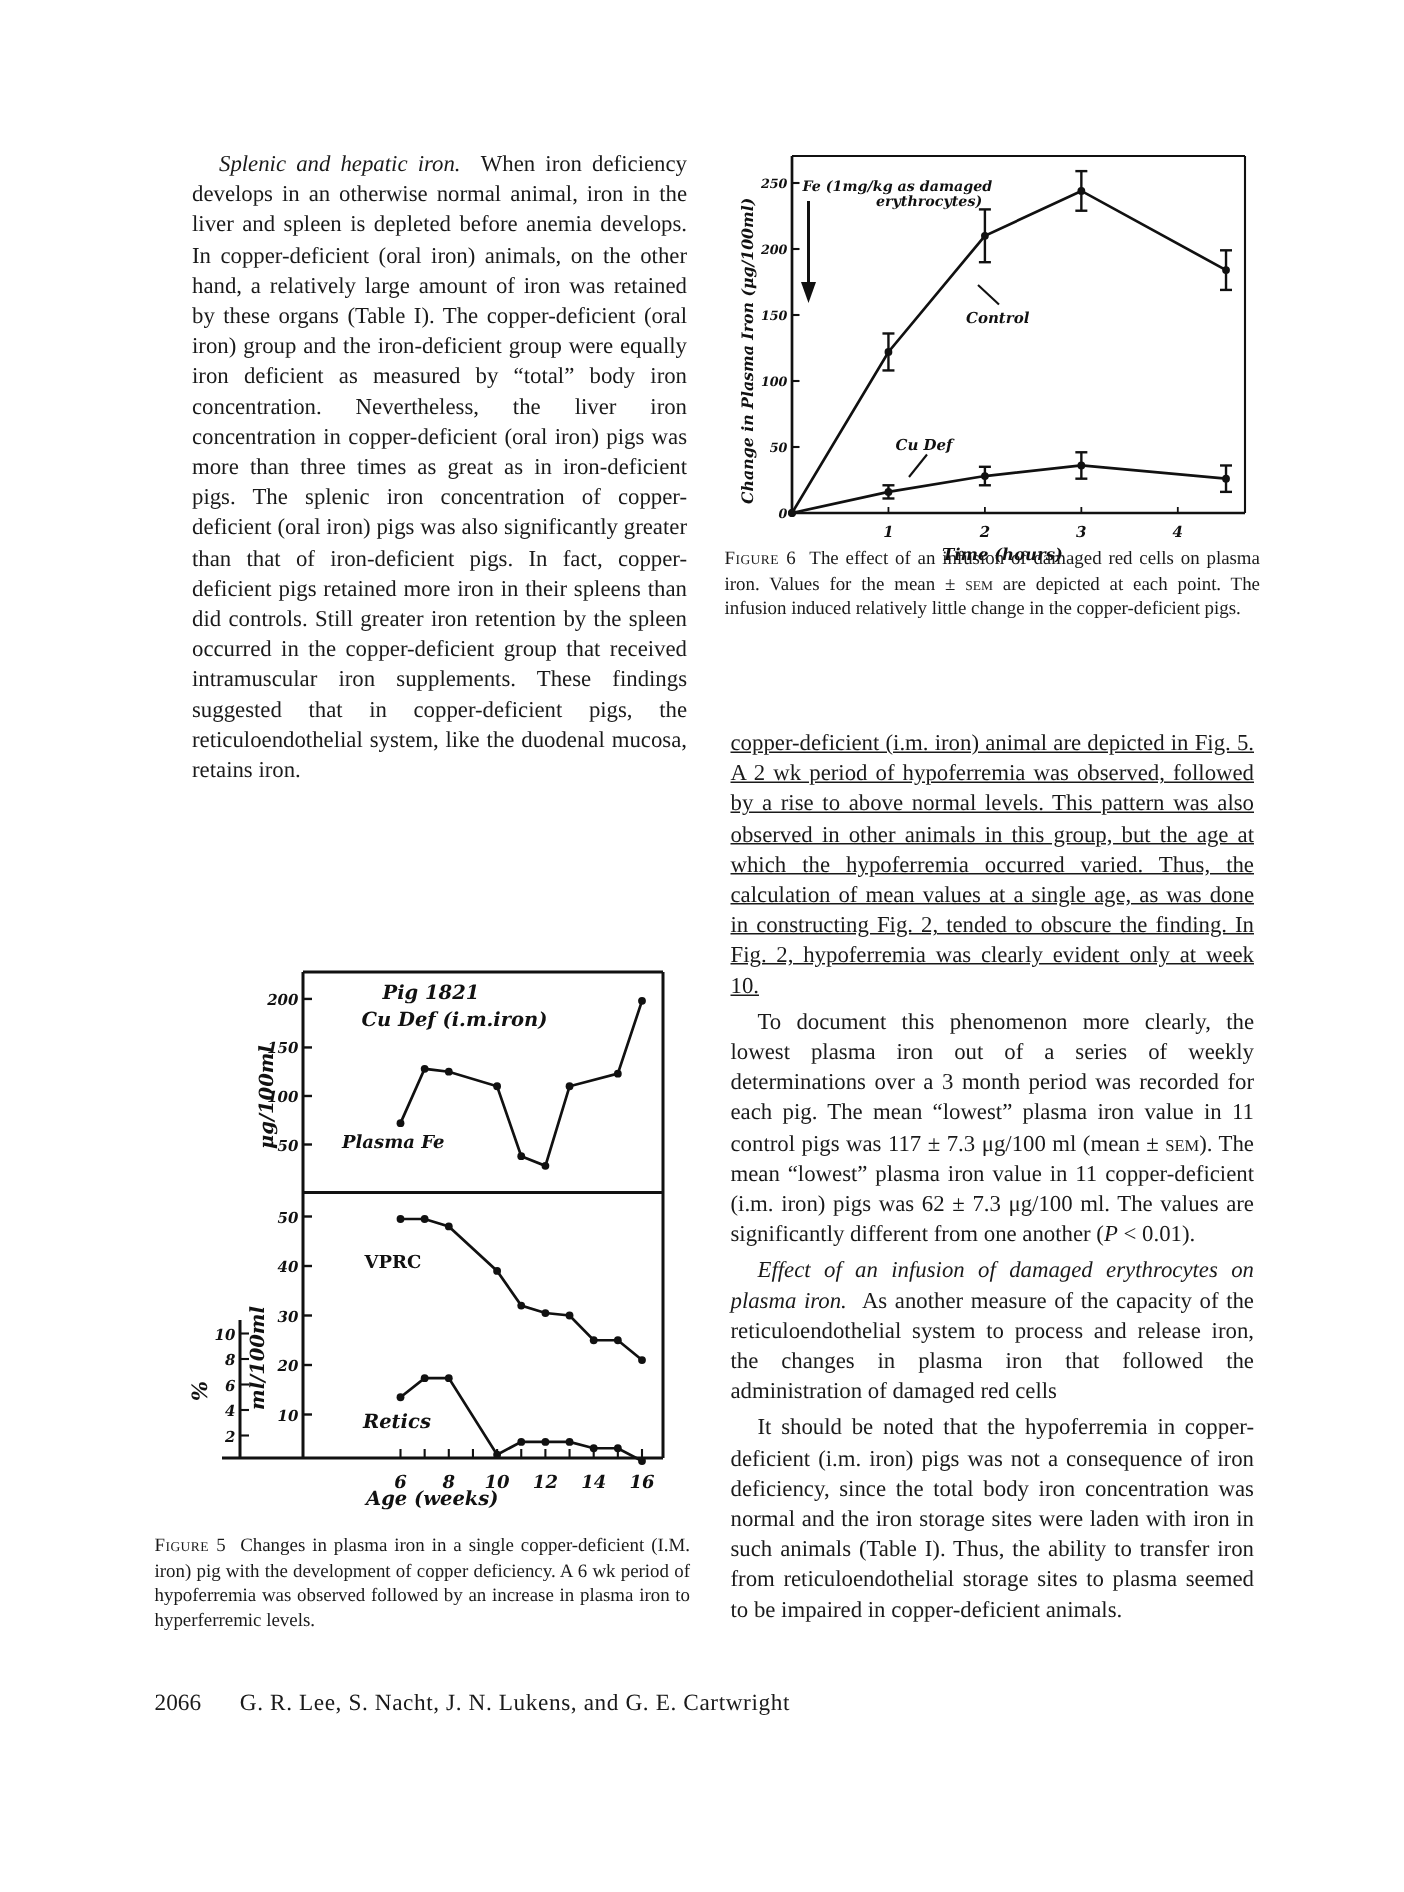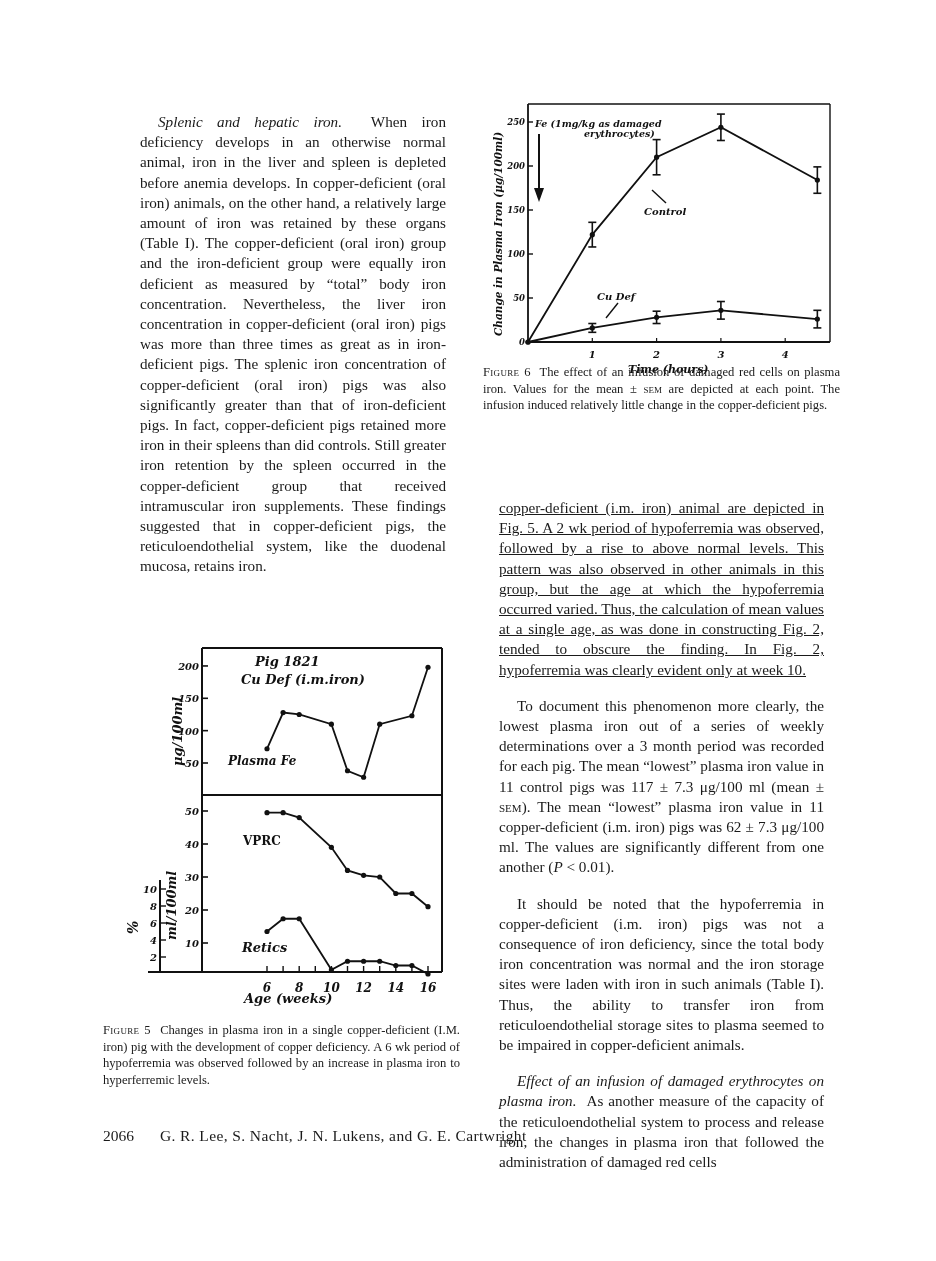--- a/index.html
+++ b/index.html
@@ -1,19 +1,19 @@
 <!DOCTYPE html>
 <html><head>
 <meta charset="utf-8">
 <style>
   html, body { margin:0; padding:0; background:#ffffff; }
   body { width:936px; height:1261px; position:relative; overflow:hidden; color:#1a1a1a;
          font-family:"Liberation Serif","DejaVu Serif",serif; }
   .col { position:absolute; font-size:15.2px; line-height:20.2px; text-align:justify; }
-  .col p { margin:16px; text-indent:18px; }
+  .col p { margin:4px; text-indent:18px; }
   .col p.noindent { text-indent:0;text-decoration:underline; }
   .left-col { left:124px; top:96px; width:338px; }
   .right-col { left:483px; top:482px; width:357px; }
   .section-head { font-size:15.5px; margin:0 0 9px 0 !important; text-indent:0 !important; text-align:left; }
   .it { font-style:italic; }
   .sc { font-variant:small-caps; }
   .caption { position:absolute; font-size:12.6px; line-height:16.6px; text-align:justify; }
   .cap5 { left:103px; top:1022px; width:357px; }
   .cap6 { left:483px; top:364px; width:357px; }
   .fig-label { font-variant:small-caps; letter-spacing:0.3px; }
@@ -26,22 +26,22 @@
 </head>
 <body>
 
 <div class="col left-col">
   <p><span class="it">Splenic and hepatic iron.</span>&nbsp;&nbsp;<span>When iron deficiency develops in an otherwise normal animal, iron in the liver and spleen is depleted before anemia develops. In copper-deficient (oral iron) animals, on the other hand, a relatively large amount of iron was retained by these organs (Table I). The copper-deficient (oral iron) group and the iron-deficient group were equally iron deficient as measured by “total” body iron concentration. Nevertheless, the liver iron concentration in copper-deficient (oral iron) pigs was more than three times as great as in iron-deficient pigs. The splenic iron concentration of copper-deficient (oral iron) pigs was also significantly greater than that of iron-deficient pigs. In fact, copper-deficient pigs retained more iron in their spleens than did controls. Still greater iron retention by the spleen occurred in the copper-deficient group that received intramuscular iron supplements. These findings suggested that in copper-deficient pigs, the reticuloendothelial system, like the duodenal mucosa, retains iron.</span></p>
 </div>
 
 <div class="col right-col">
   <p class="noindent">copper-deficient (i.m. iron) animal are depicted in Fig. 5. A 2 wk period of hypoferremia was observed, followed by a rise to above normal levels. This pattern was also observed in other animals in this group, but the age at which the hypoferremia occurred varied. Thus, the calculation of mean values at a single age, as was done in constructing Fig. 2, tended to obscure the finding. In Fig. 2, hypoferremia was clearly evident only at week 10.</p>
   <p><span>To document this phenomenon more clearly, the lowest plasma iron out of a series of weekly determinations over a 3 month period was recorded for each pig. The mean “lowest” plasma iron value in 11 control pigs was 117 ± 7.3 μg/100 ml (mean ± </span><span class="sc">sem</span><span>). The mean “lowest” plasma iron value in 11 copper-deficient (i.m. iron) pigs was 62 ± 7.3 μg/100 ml. The values are significantly different from one another (</span><span class="it">P</span><span> &lt; 0.01).</span></p>
+  <p><span class="it">Effect of an infusion of damaged erythrocytes on plasma iron.</span>&nbsp;&nbsp;<span>As another measure of the capacity of the reticuloendothelial system to process and release iron, the changes in plasma iron that followed the administration of damaged red cells</span></p>
   <p>It should be noted that the hypoferremia in copper-deficient (i.m. iron) pigs was not a consequence of iron deficiency, since the total body iron concentration was normal and the iron storage sites were laden with iron in such animals (Table I). Thus, the ability to transfer iron from reticuloendothelial storage sites to plasma seemed to be impaired in copper-deficient animals.</p>
-  <p><span class="it">Effect of an infusion of damaged erythrocytes on plasma iron.</span>&nbsp;&nbsp;<span>As another measure of the capacity of the reticuloendothelial system to process and release iron, the changes in plasma iron that followed the administration of damaged red cells</span></p>
 </div>
 
 <svg class="fig" id="fig5" width="936" height="1261" style="pointer-events:none">
   <g id="fig5-frame">
       <line x1="202" y1="648" x2="442" y2="648" stroke="#111" stroke-width="2"></line>
       <line x1="202" y1="648" x2="202" y2="972" stroke="#111" stroke-width="2"></line>
       <line x1="442" y1="648" x2="442" y2="972" stroke="#111" stroke-width="2"></line>
       <line x1="202" y1="795" x2="442" y2="795" stroke="#111" stroke-width="2"></line>
       <line x1="148" y1="972" x2="442" y2="972" stroke="#111" stroke-width="2"></line>
       <line x1="267" y1="972" x2="267" y2="966" stroke="#111" stroke-width="1.4"></line>

